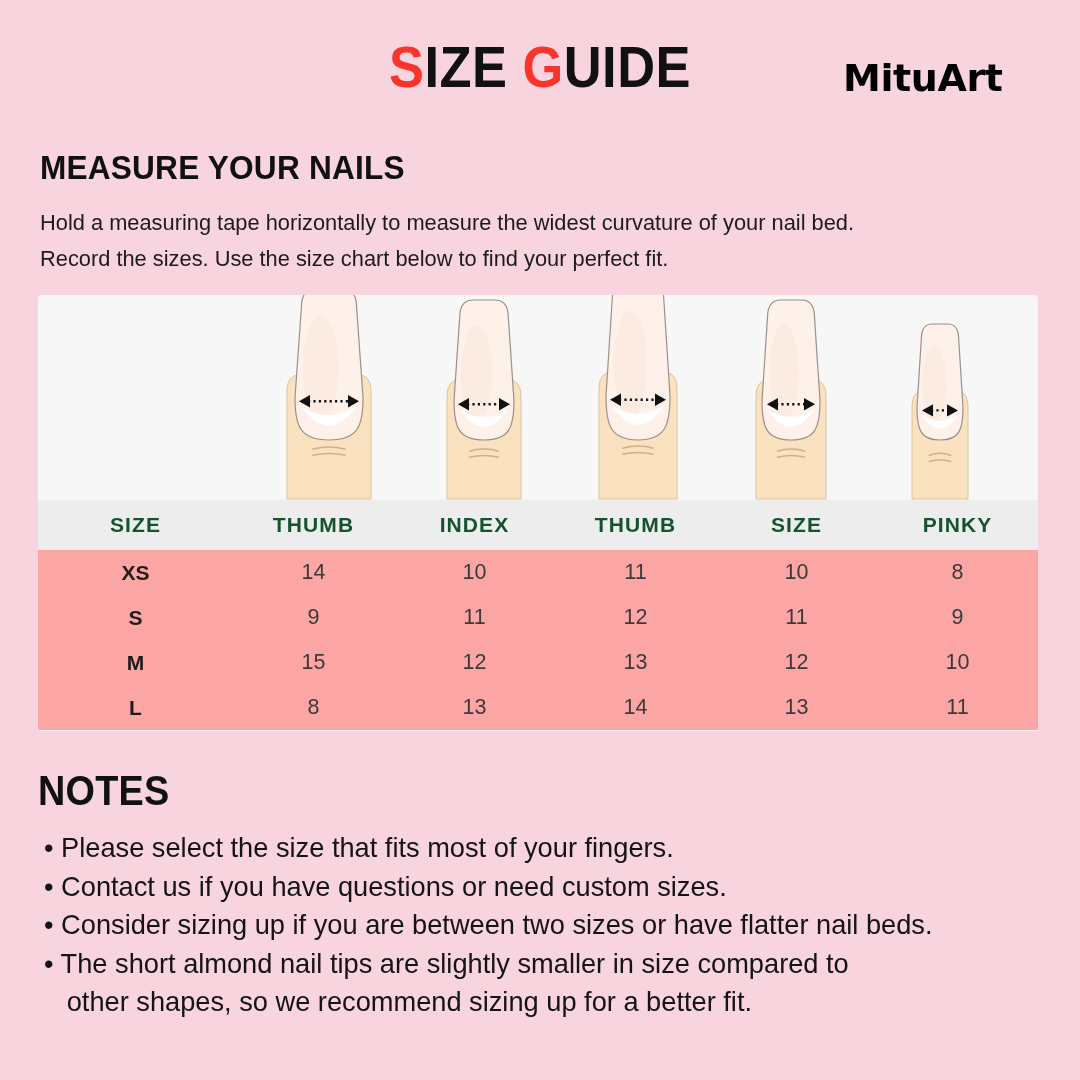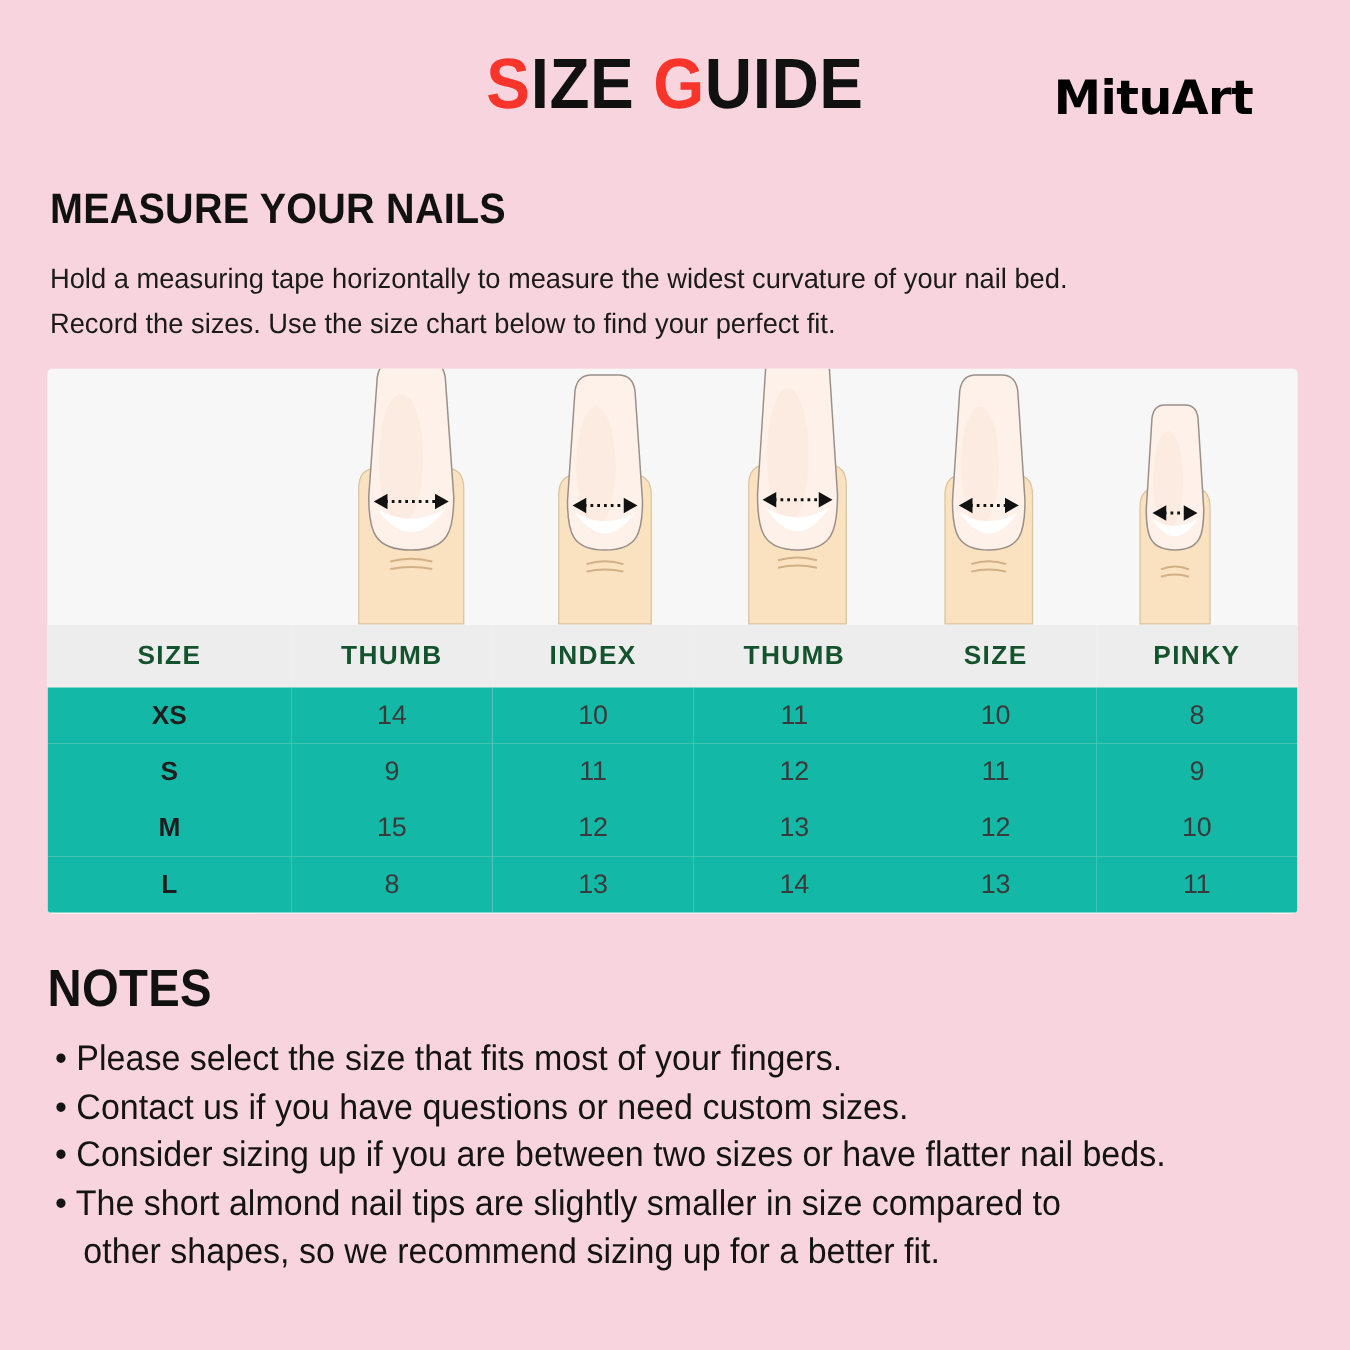--- a/index.html
+++ b/index.html
@@ -109,21 +109,21 @@
     color: #14532d;
     letter-spacing: 1.1px;
     font-family: "Liberation Sans", sans-serif;
     transform: none;
   }
   .sg-table td {
     height: 43px;
     font-size: 21.5px;
     color: #3a3a3a;
     text-align: center;
-    background: #14b8a6;
+    background: #fca5a5;
     font-family: "Liberation Sans", sans-serif;
   }
   .sg-table td.size-cell {
     font-weight: 700;
     color: #1d1d1d;
     font-size: 21px;
   }
   .col-size   { width: 195px; }
   .col-data   { width: 161px; }
 

